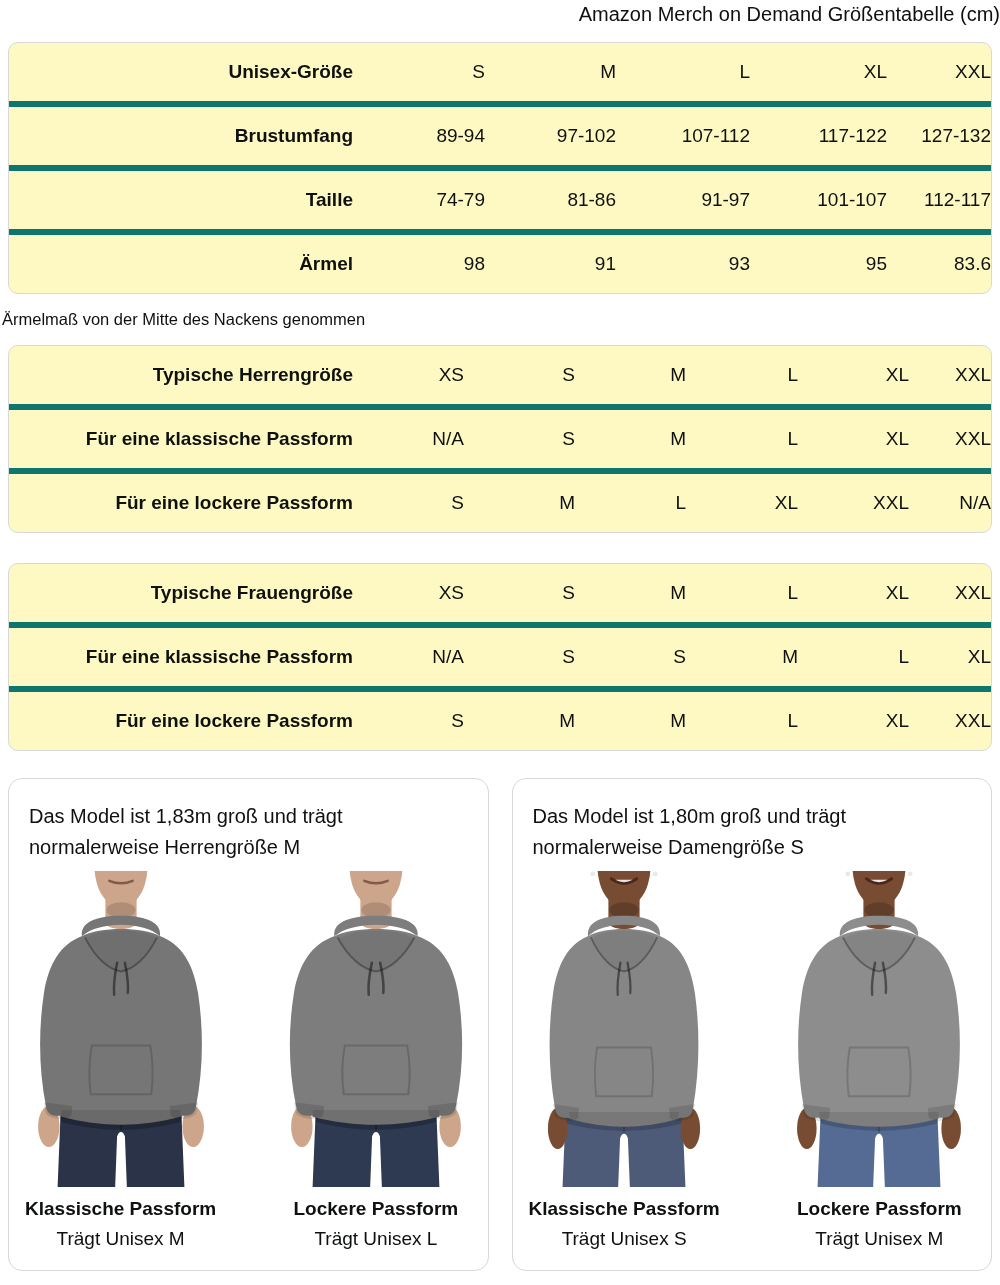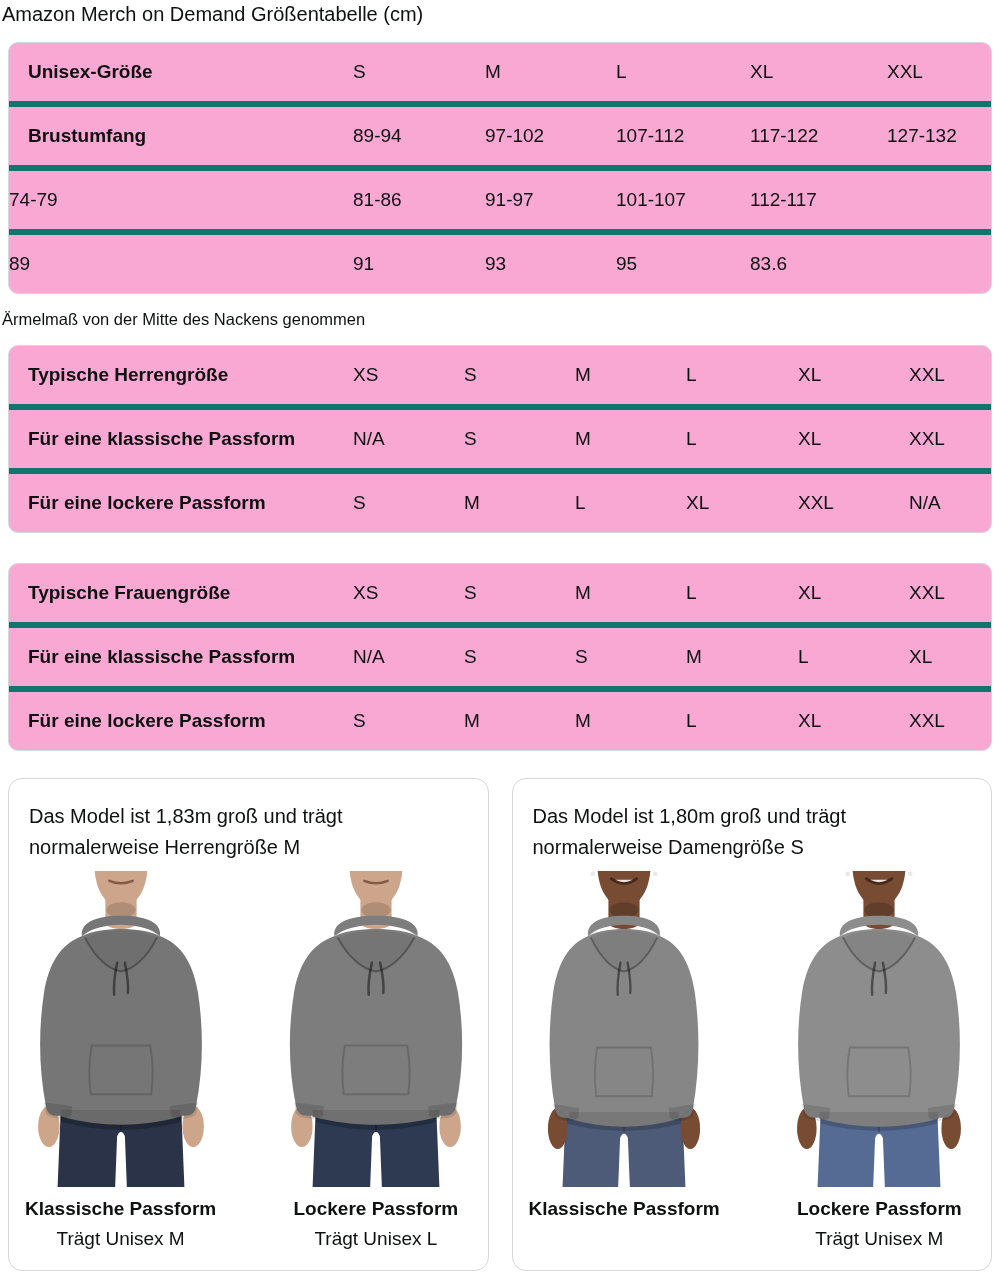--- a/index.html
+++ b/index.html
@@ -6,26 +6,26 @@
   body {
     width:1000px;
     font-family:"Liberation Sans", sans-serif;
     color:#0F1111;
     -webkit-font-smoothing:antialiased;
   }
   .page { width:1000px; }
 
   .title {
     font-size:20px; font-weight:400; line-height:24px;
-    margin:2px 0 0 2px; padding:0;
+    margin:2px 0 0 2px; padding:0;text-align:right;
   }
 
   .table {
     border:1px solid #D5D9D9; border-radius:10px;
-    margin:16px 8px 0 8px; overflow:hidden; background:#f9a8d4;
+    margin:16px 8px 0 8px; overflow:hidden; background:#fef9c3;text-align:right;
   }
   .trow { display:grid; align-items:center; min-height:58px; }
   .trow + .trow { border-top:6px solid #0f766e; }
   .t1 { grid-template-columns:344px 132px 131px 134px 137px auto; }
   .t2 { grid-template-columns:344px 111px 111px 111px 112px 111px auto; }
   .cell { font-size:19px; line-height:22px; font-weight:400; }
   .cell.label { padding-left:19px; font-weight:700; }
 
   .footnote { font-size:16.5px; margin:16px 0 0 2px; }
 
@@ -67,28 +67,30 @@
     </div>
     <div class="trow t1">
       <div class="cell label">Brustumfang</div>
       <div class="cell">89-94</div>
       <div class="cell">97-102</div>
       <div class="cell">107-112</div>
       <div class="cell">117-122</div>
       <div class="cell">127-132</div>
     </div>
     <div class="trow t1">
+      <div class="cell label">Taille</div>
       <div class="cell">74-79</div>
       <div class="cell">81-86</div>
       <div class="cell">91-97</div>
       <div class="cell">101-107</div>
       <div class="cell">112-117</div>
     </div>
     <div class="trow t1">
-      <div class="cell">89</div>
+      <div class="cell label">Ärmel</div>
+      <div class="cell">98</div>
       <div class="cell">91</div>
       <div class="cell">93</div>
       <div class="cell">95</div>
       <div class="cell">83.6</div>
     </div>
   </section>
 
   <p class="footnote">Ärmelmaß von der Mitte des Nackens genommen</p>
 
 
@@ -268,20 +270,21 @@
               <path stroke="rgba(0,0,0,0.45)" stroke-width="2.5" fill="none" stroke-linecap="round" d="M96,94 C94,104 92,116 93,127"></path>
               <path stroke="rgba(0,0,0,0.45)" stroke-width="2.5" fill="none" stroke-linecap="round" d="M104,94 C106,104 108,116 107,125"></path>
               <path stroke="rgba(0,0,0,0.16)" stroke-width="2" fill="none" d="M70,181 L130,181 C133,198 133,216 131,231 L69,231 C67,216 67,198 70,181 Z"></path>
               <path fill="rgba(0,0,0,0.12)" d="M21,239 L50,243 L49,253 C43,258 29,257 23,251 Z"></path>
               <path fill="rgba(0,0,0,0.12)" d="M179,239 L150,243 L151,253 C157,258 171,257 177,251 Z"></path>
               <path fill="rgba(0,0,0,0.10)" d="M39,247 L161,247 L161,254 C120,265 80,265 39,254 Z"></path>
             </g>
           </svg>
           <figcaption>
             <div class="cap-fit">Klassische Passform</div>
+            <div class="cap-size">Trägt Unisex S</div>
           </figcaption>
         </figure>
 
         <figure>
           <svg class="model" viewBox="0 0 200 324" role="img">
             <rect width="200" height="324" fill="#ffffff"></rect>
             <g>
               <path d="M40,252 C80,262 120,262 160,252 L163,324 L106,324 L104,274 C102,268 98,268 96,274 L94,324 L37,324 Z" fill="#566b93"></path>
               <path fill="rgba(0,0,0,0.18)" d="M40,252 C80,262 120,262 160,252 L160,259 C120,269 80,269 40,259 Z"></path>
               <path stroke="rgba(0,0,0,0.25)" stroke-width="1.5" fill="none" d="M100,254 L100,268"></path>

